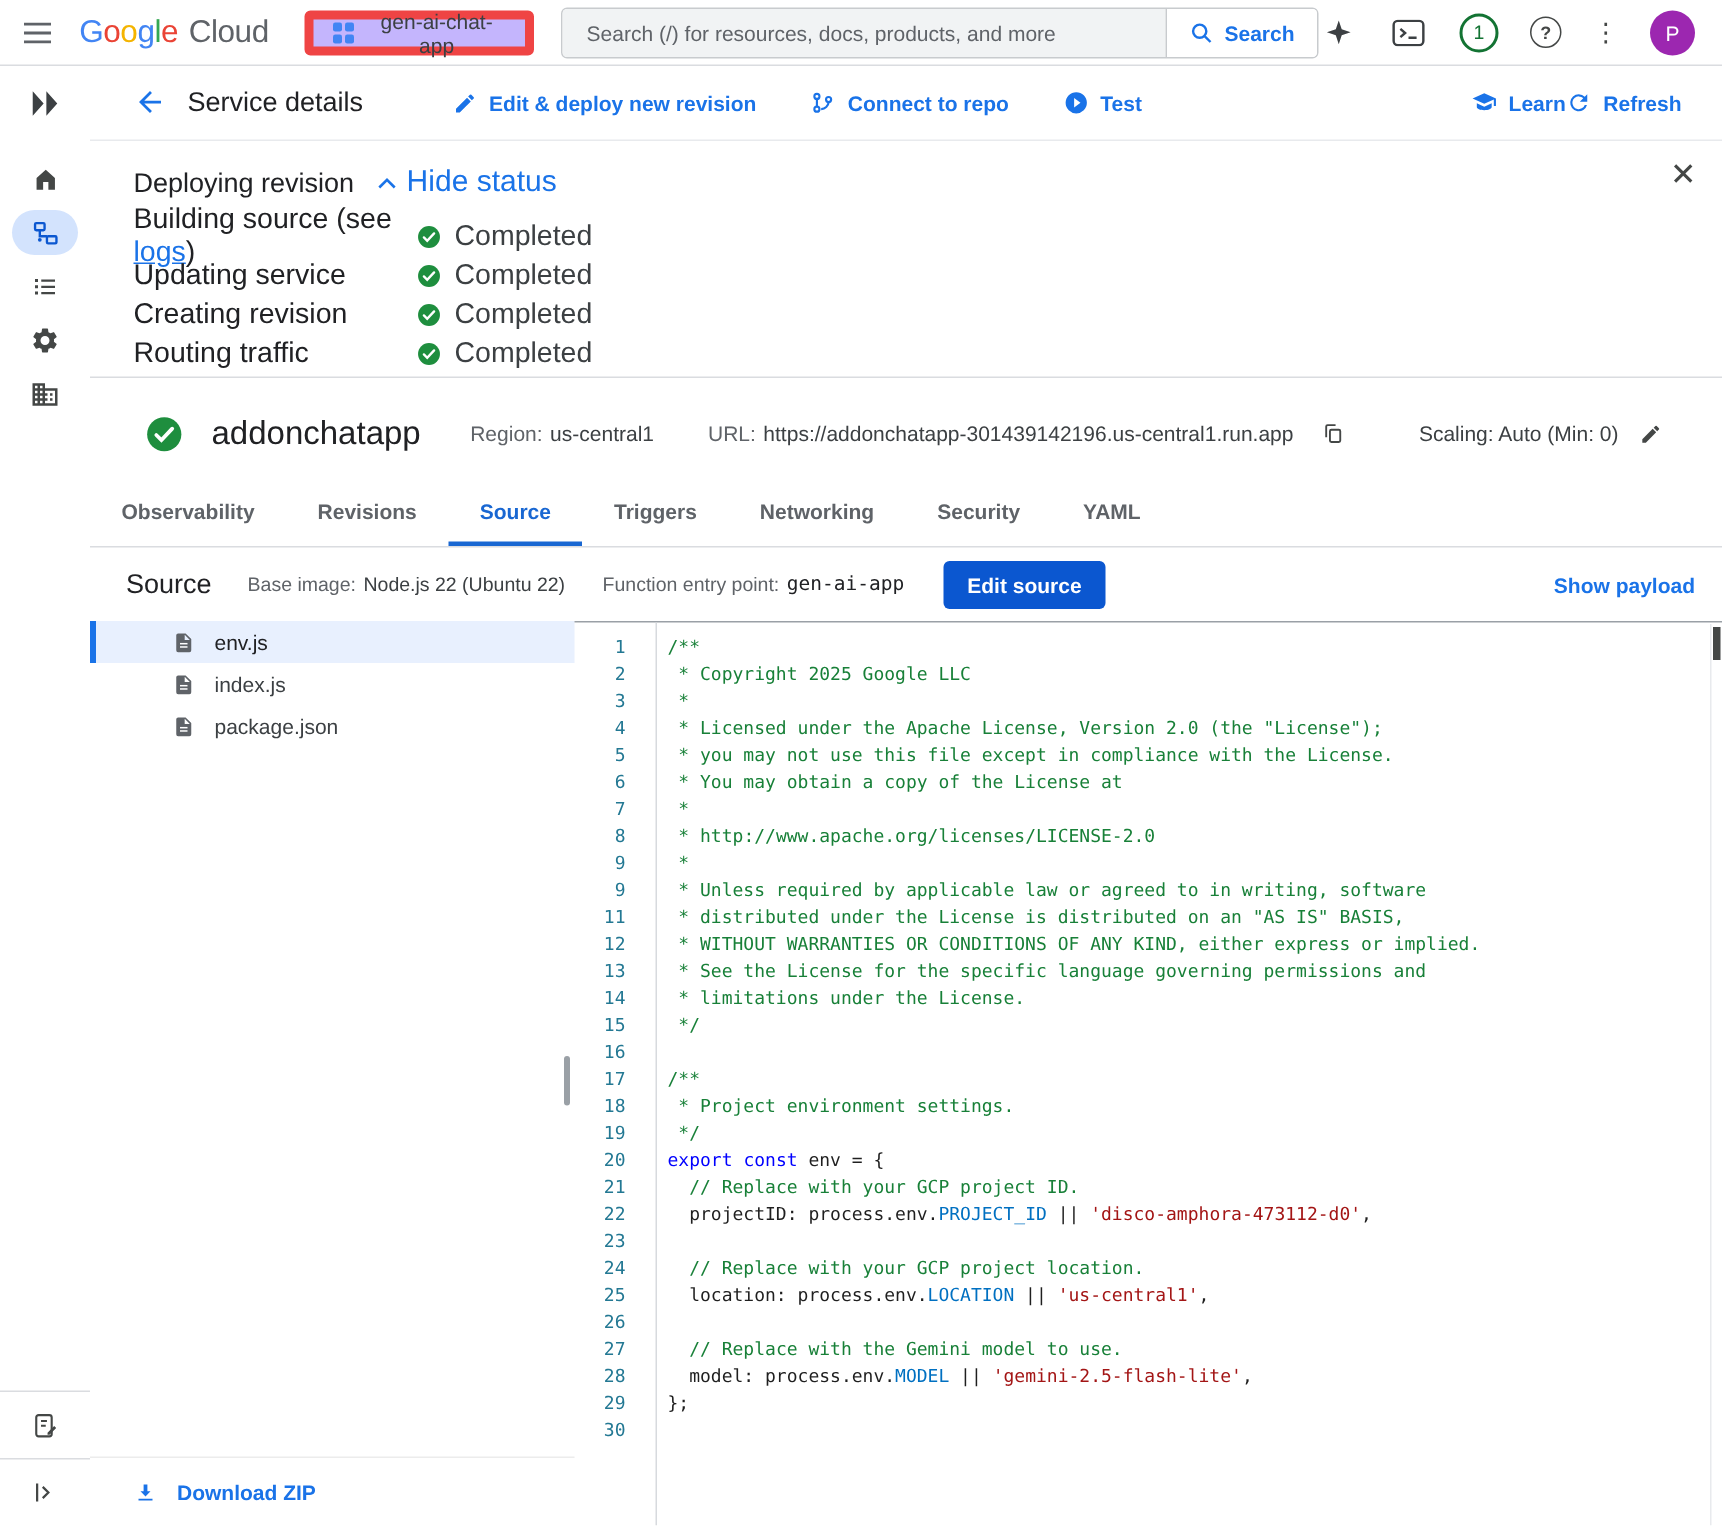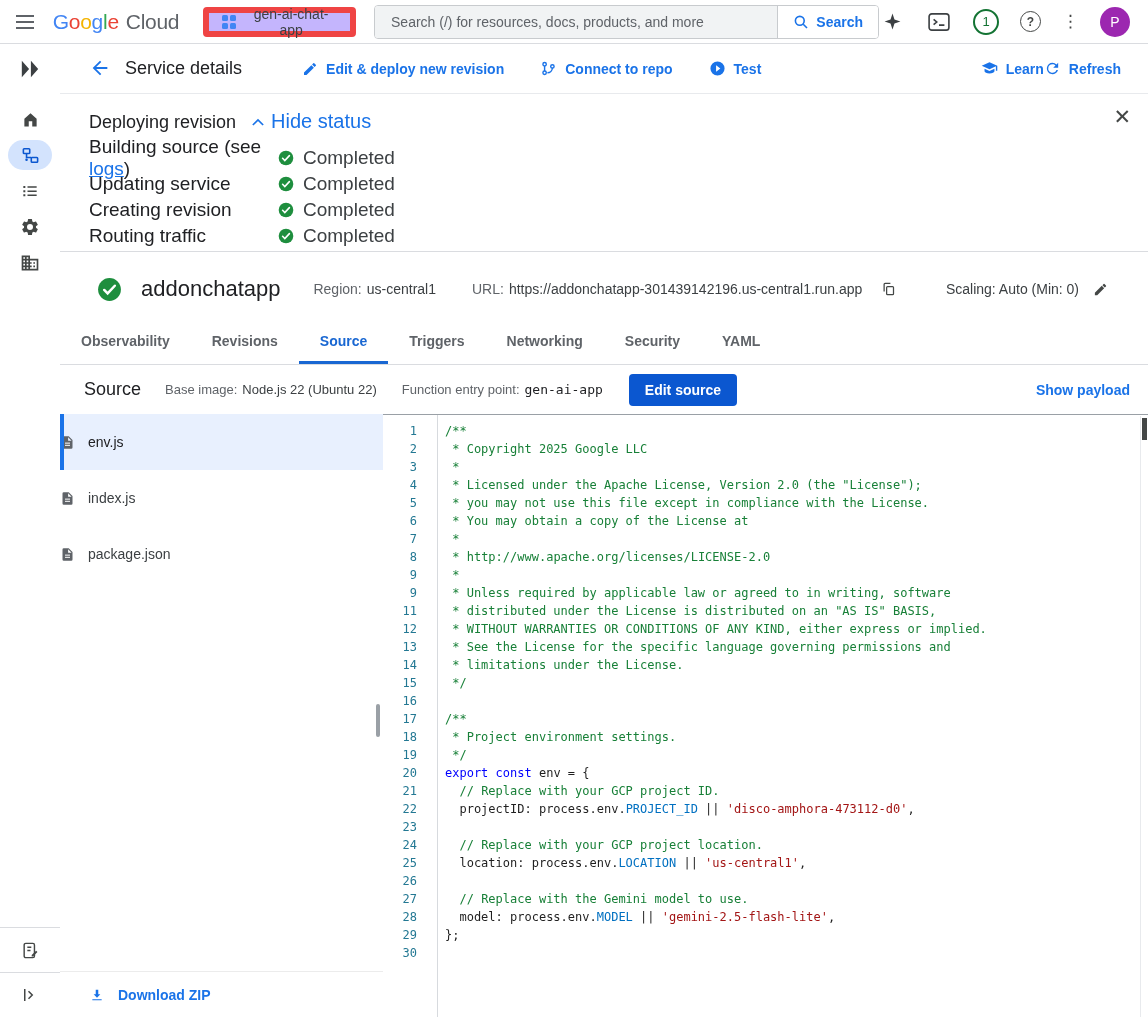--- a/index.html
+++ b/index.html
@@ -91,21 +91,21 @@
   .m-base{margin-left:24px}.m-entry{margin-left:25px}
   .mono-val{font-family:"DejaVu Sans Mono","Liberation Mono",monospace;font-size:13px;color:#202124}
   .edit-source{margin-left:26px;height:32px;padding:0 16px;background:var(--primary_button,#0b57d0);color:#fff;border:none;
     border-radius:4px;font-size:14px;font-weight:bold;cursor:pointer;font-family:"Liberation Sans",sans-serif}
   .show-payload{margin-left:auto;background:none;border:none;color:var(--accent,#1a73e8);font-size:14px;font-weight:bold;
     cursor:pointer;font-family:"Liberation Sans",sans-serif}
 
   
   .source-body{flex:1;display:flex;min-height:0}
   .file-tree{width:323px;flex-shrink:0;position:relative}
-  .file-row{height:56px;display:flex;align-items:center;gap:13px;font-size:14px;color:#3c4043;cursor:pointer;position:relative}
+  .file-row{height:28px;display:flex;align-items:center;gap:13px;padding-left:55px;font-size:14px;color:#3c4043;cursor:pointer;position:relative}
   .file-row.selected{background:var(--selected_file_bg,#e8f0fe);color:#202124}
   .file-row.selected::before{content:"";position:absolute;left:0;top:0;bottom:0;width:4px;background:var(--accent,#1a73e8)}
   .tree-thumb{position:absolute;right:3px;top:290px;width:4px;height:33px;border-radius:2px;background:#9aa0a6;cursor:pointer}
   .tree-footer{position:absolute;left:0;right:0;bottom:0;height:46px;display:flex;align-items:center;gap:13px;
     padding-left:29px;border-top:1px solid #ececec;color:var(--accent,#1a73e8);font-size:14px;font-weight:bold;cursor:pointer}
 
   .code-editor{flex:1;display:flex;border-top:1px solid #9aa0a6;position:relative;min-width:0;
     font-family:"DejaVu Sans Mono","Liberation Mono",monospace}
   .gutter{width:54px;flex-shrink:0;padding:7px 20px 0 0;text-align:right}
   .ln{height:18px;line-height:18px;font-size:12px;color:var(--code_linenum,#237893)}

